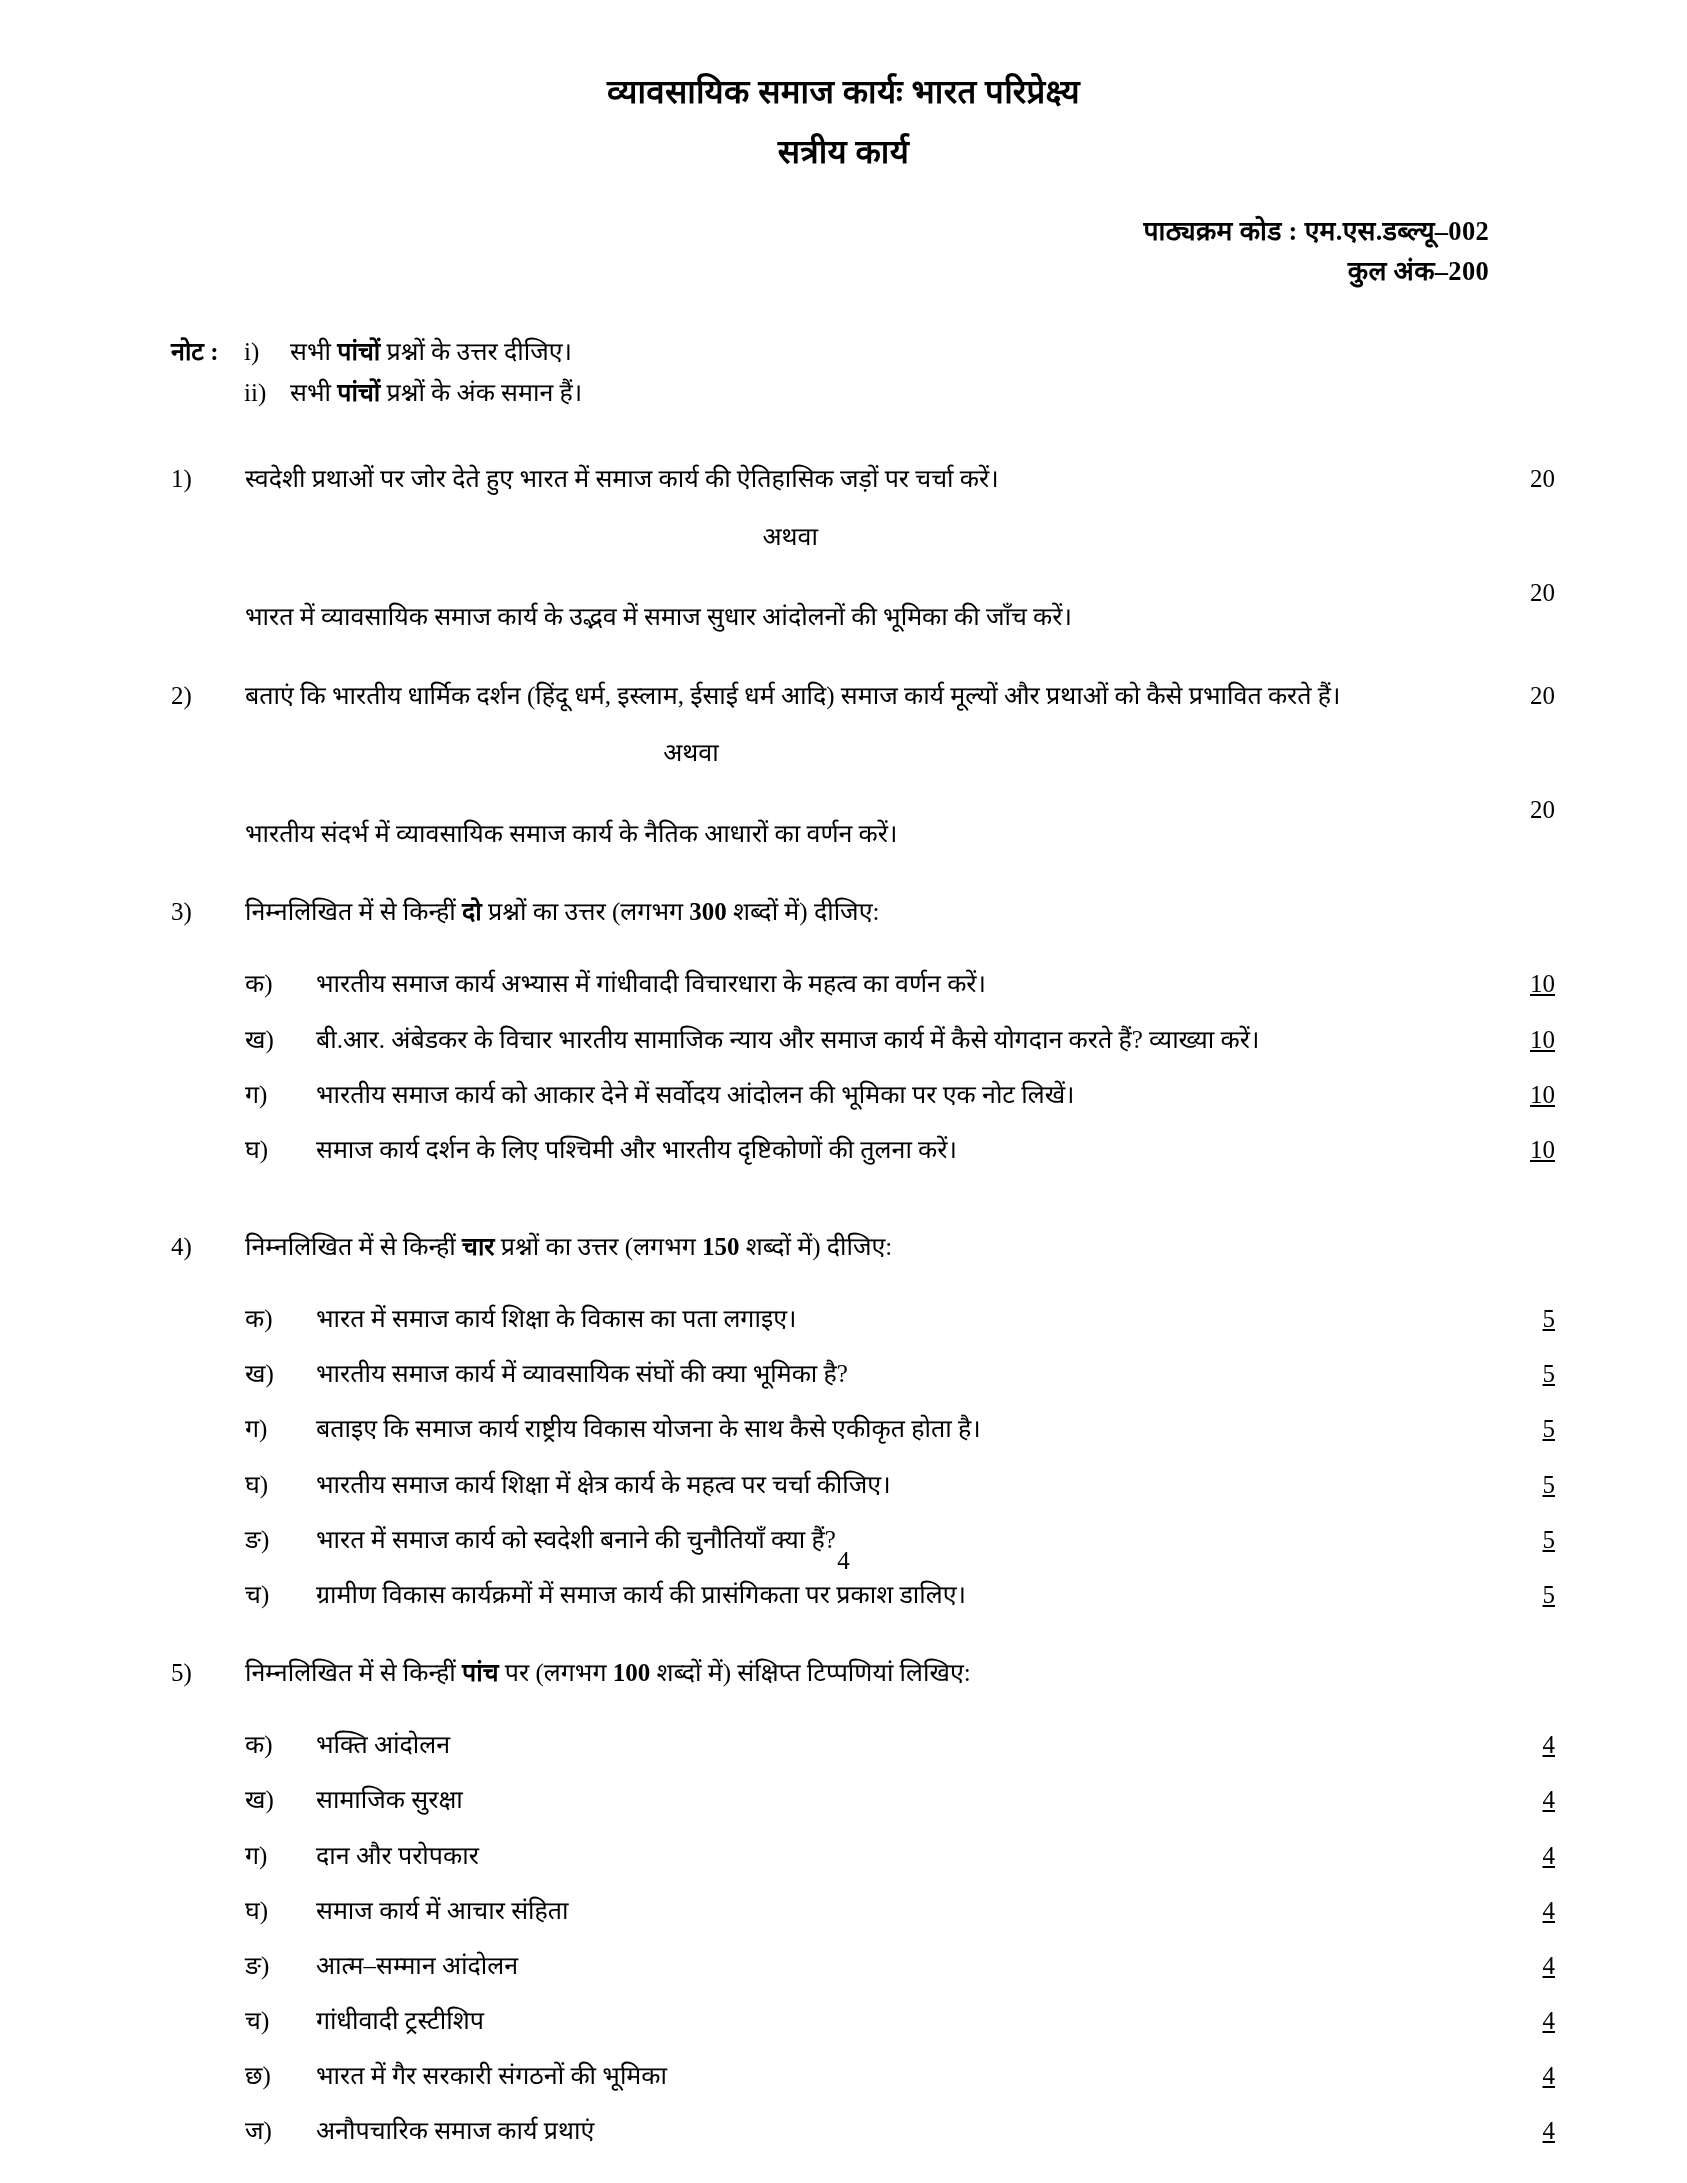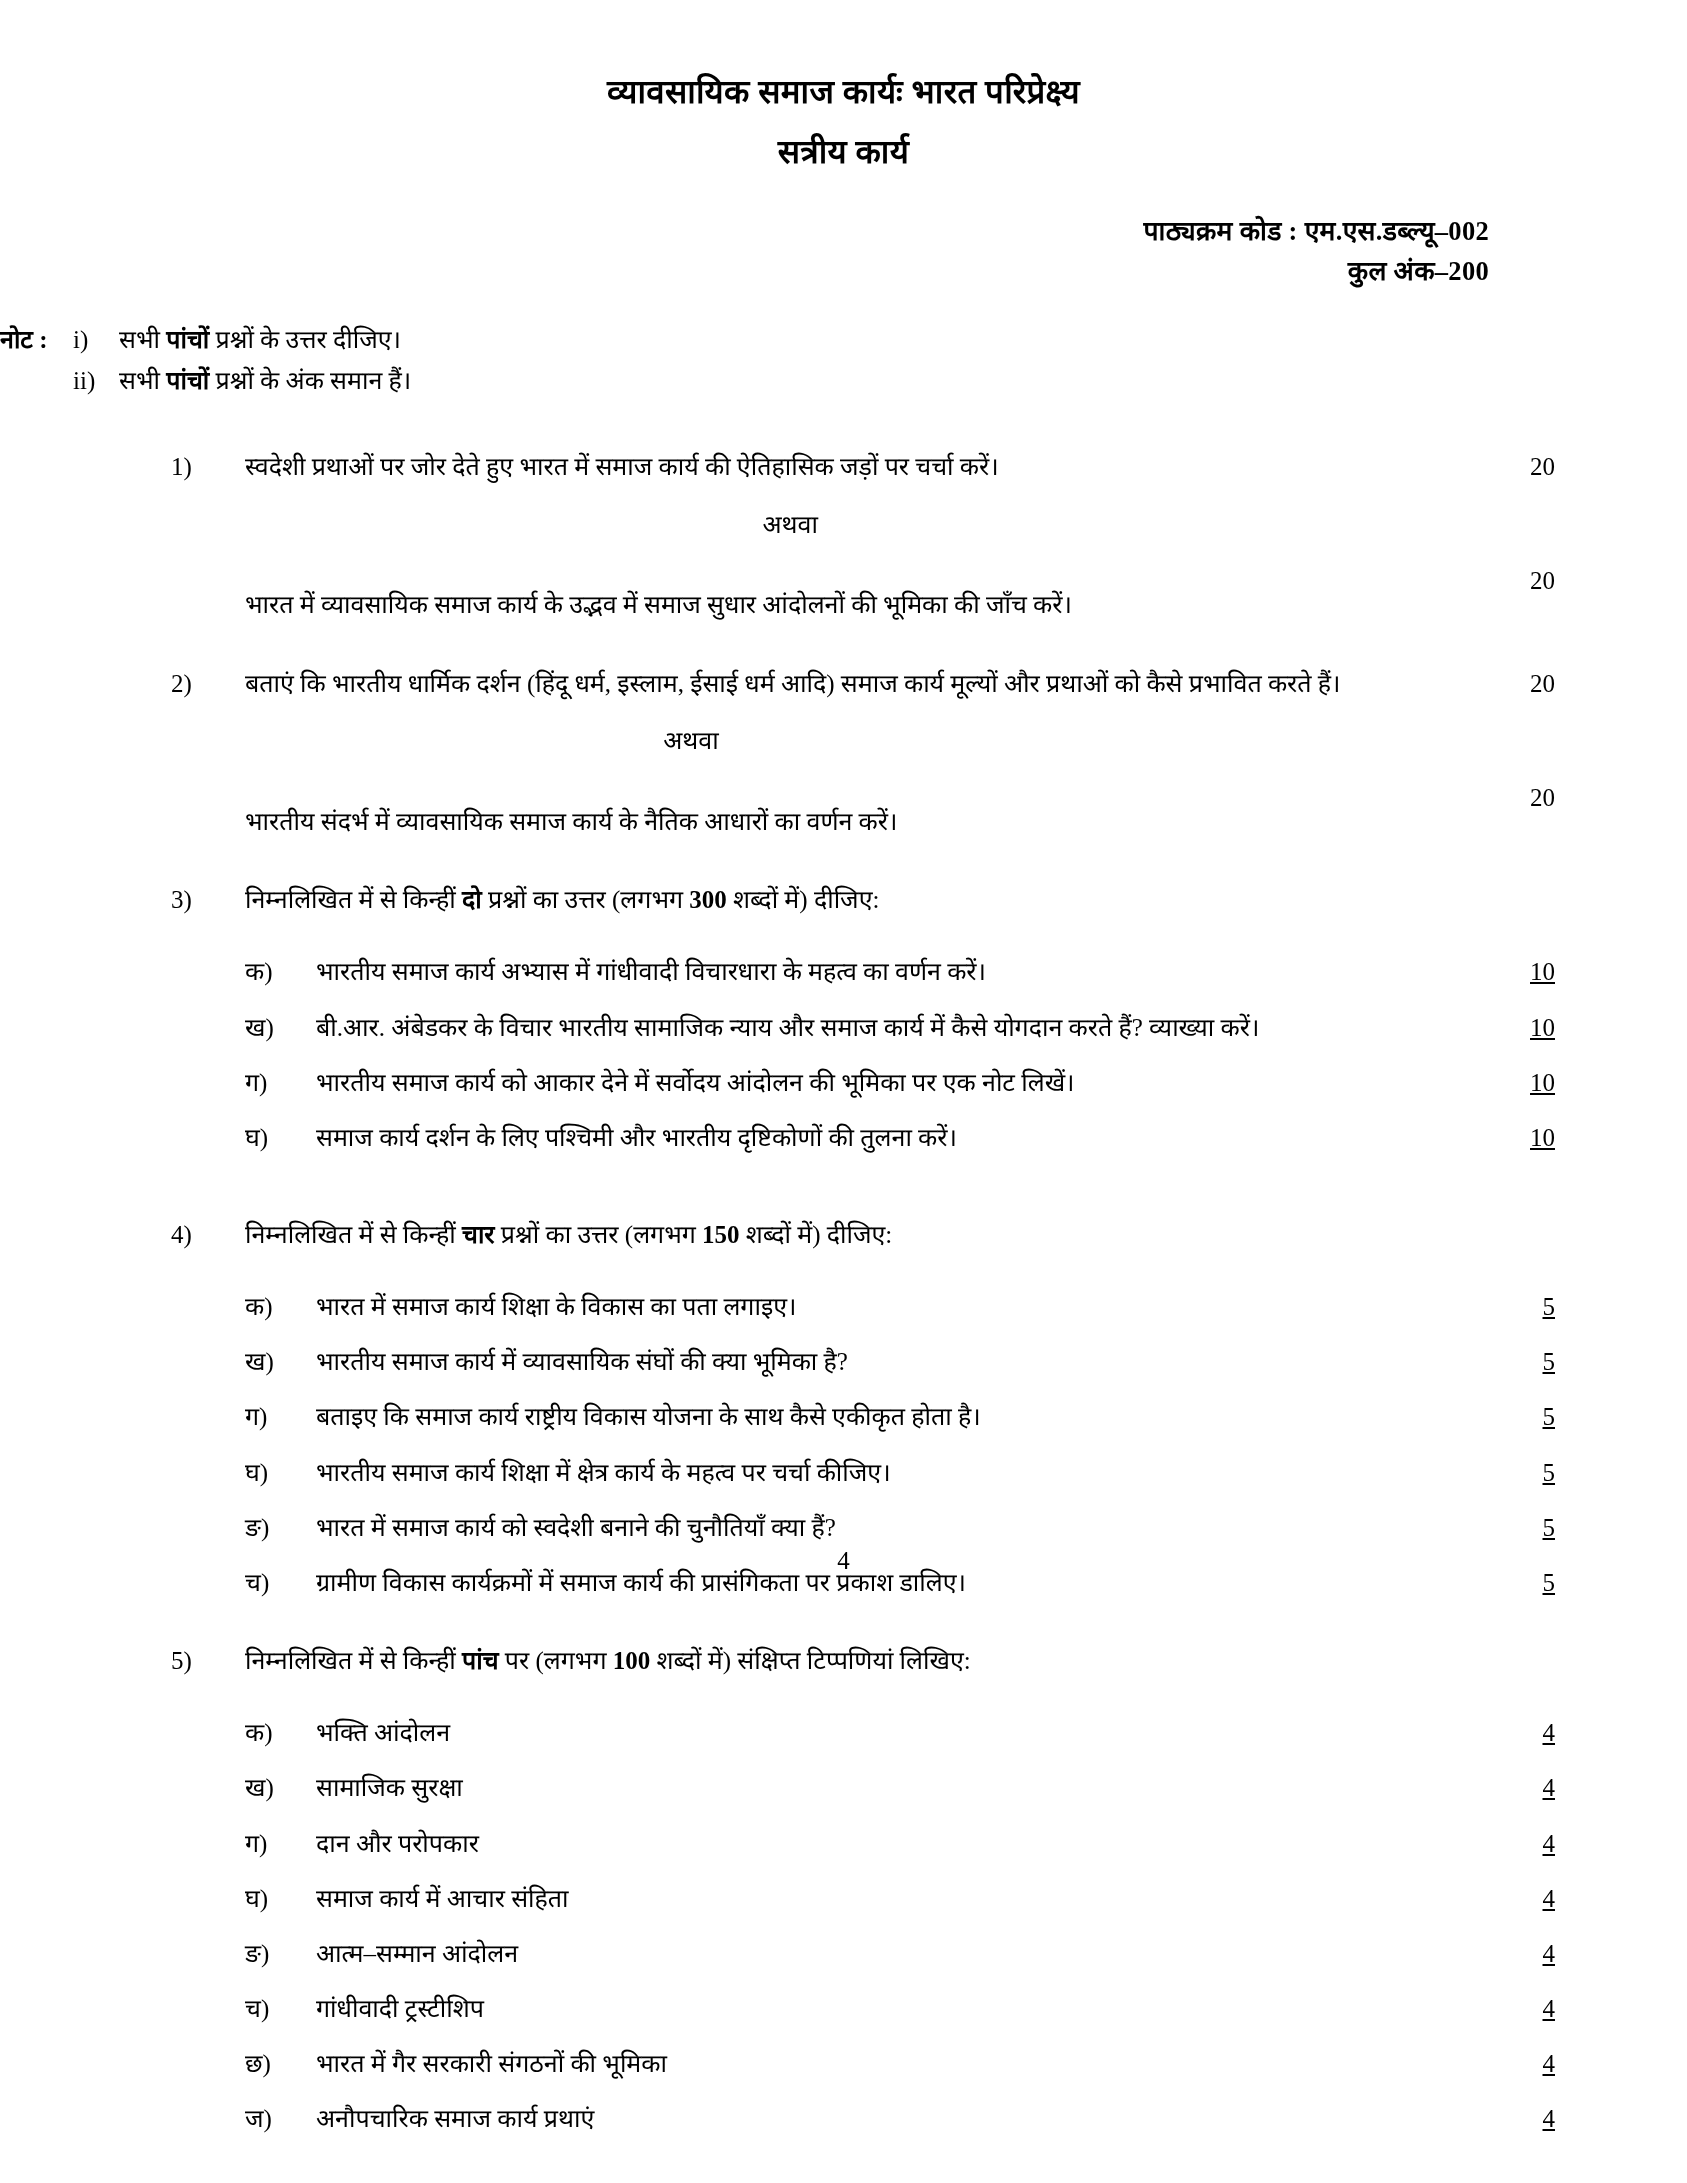--- a/index.html
+++ b/index.html
@@ -43,21 +43,22 @@
     padding-right: 198px;
     text-align: right;
     font-size: 26.5px;
     font-weight: 700;
     line-height: 1.52;
   }
   .meta-line { display: block; letter-spacing: 0.3px; padding-left: 12px; }
 
   
   .note-block {
-    margin-top: 29px;
+    margin-top: 41px;
+    padding-left: 171px;
     font-size: 25px;
     line-height: 1.62;
   }
   .note-row {
     display: flex;
     align-items: flex-start;
   }
   .note-label {
     width: 73px;
     flex: 0 0 73px;

